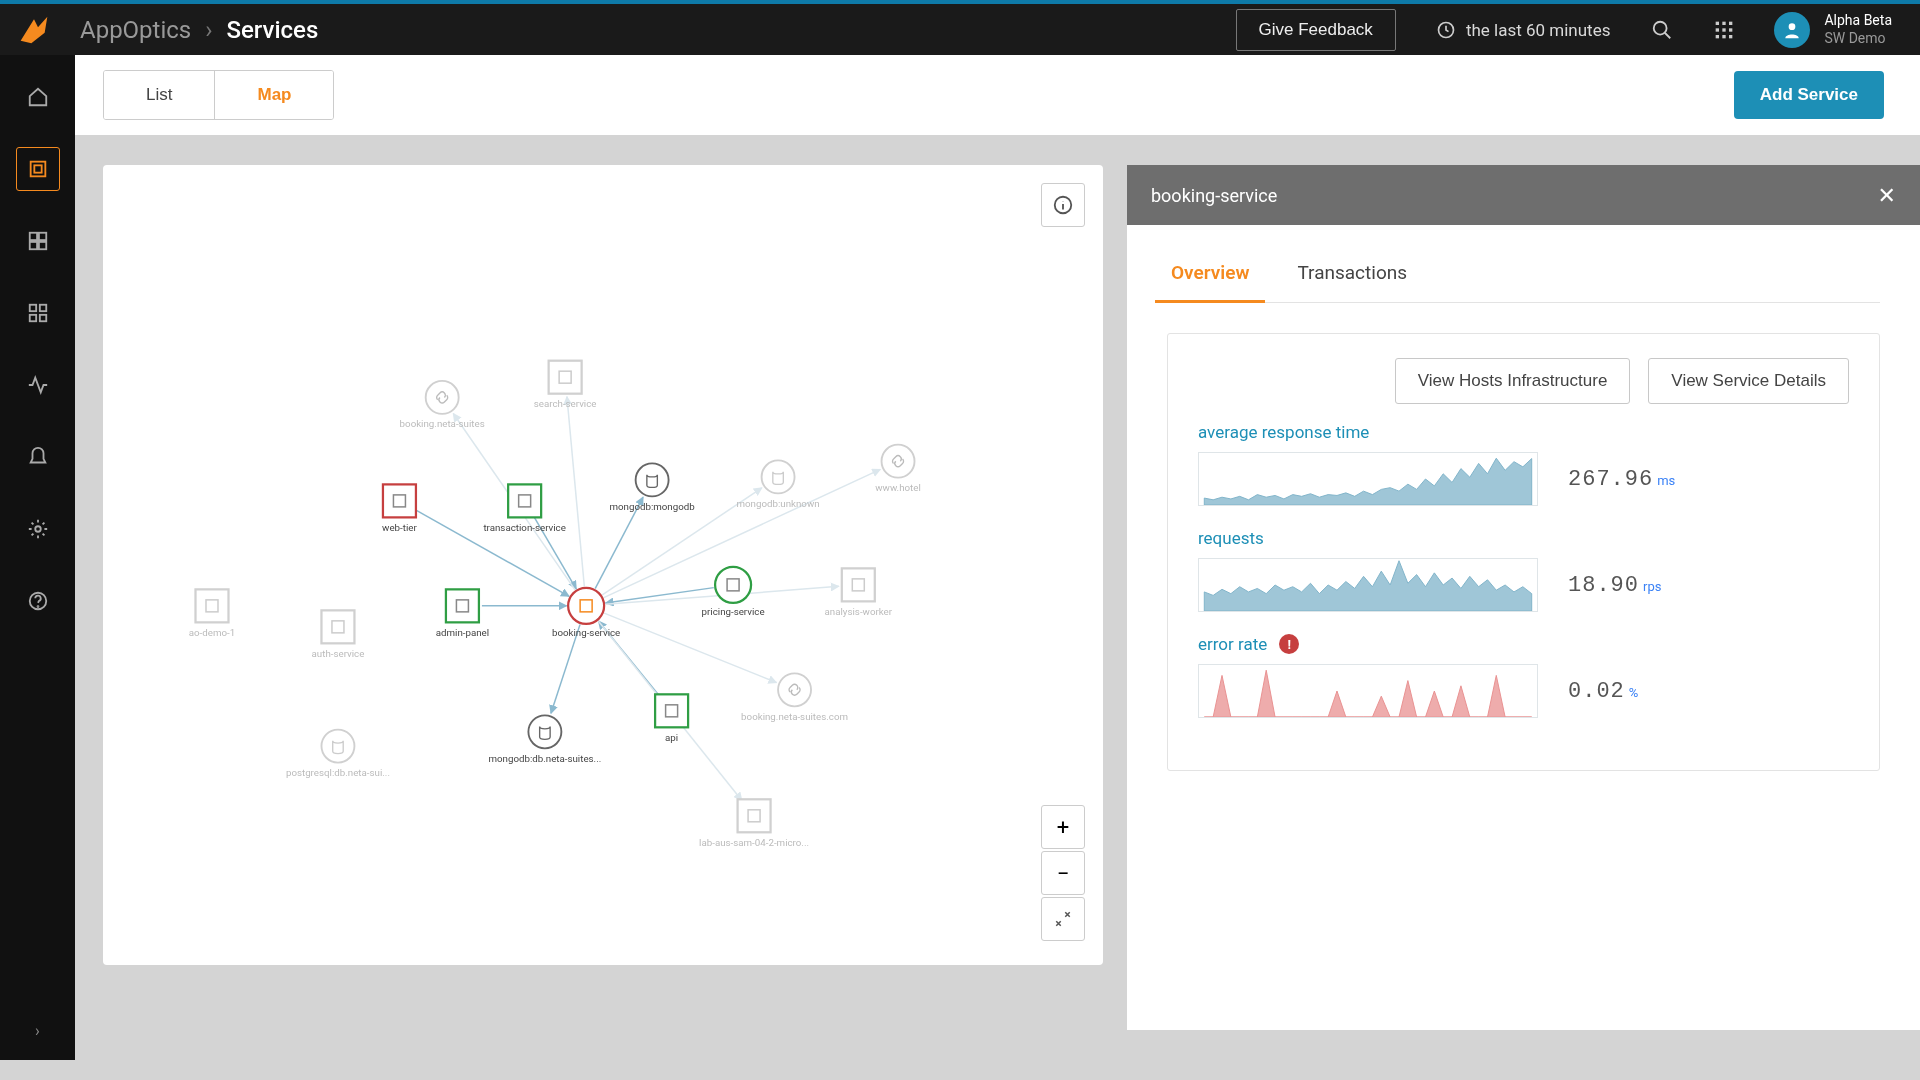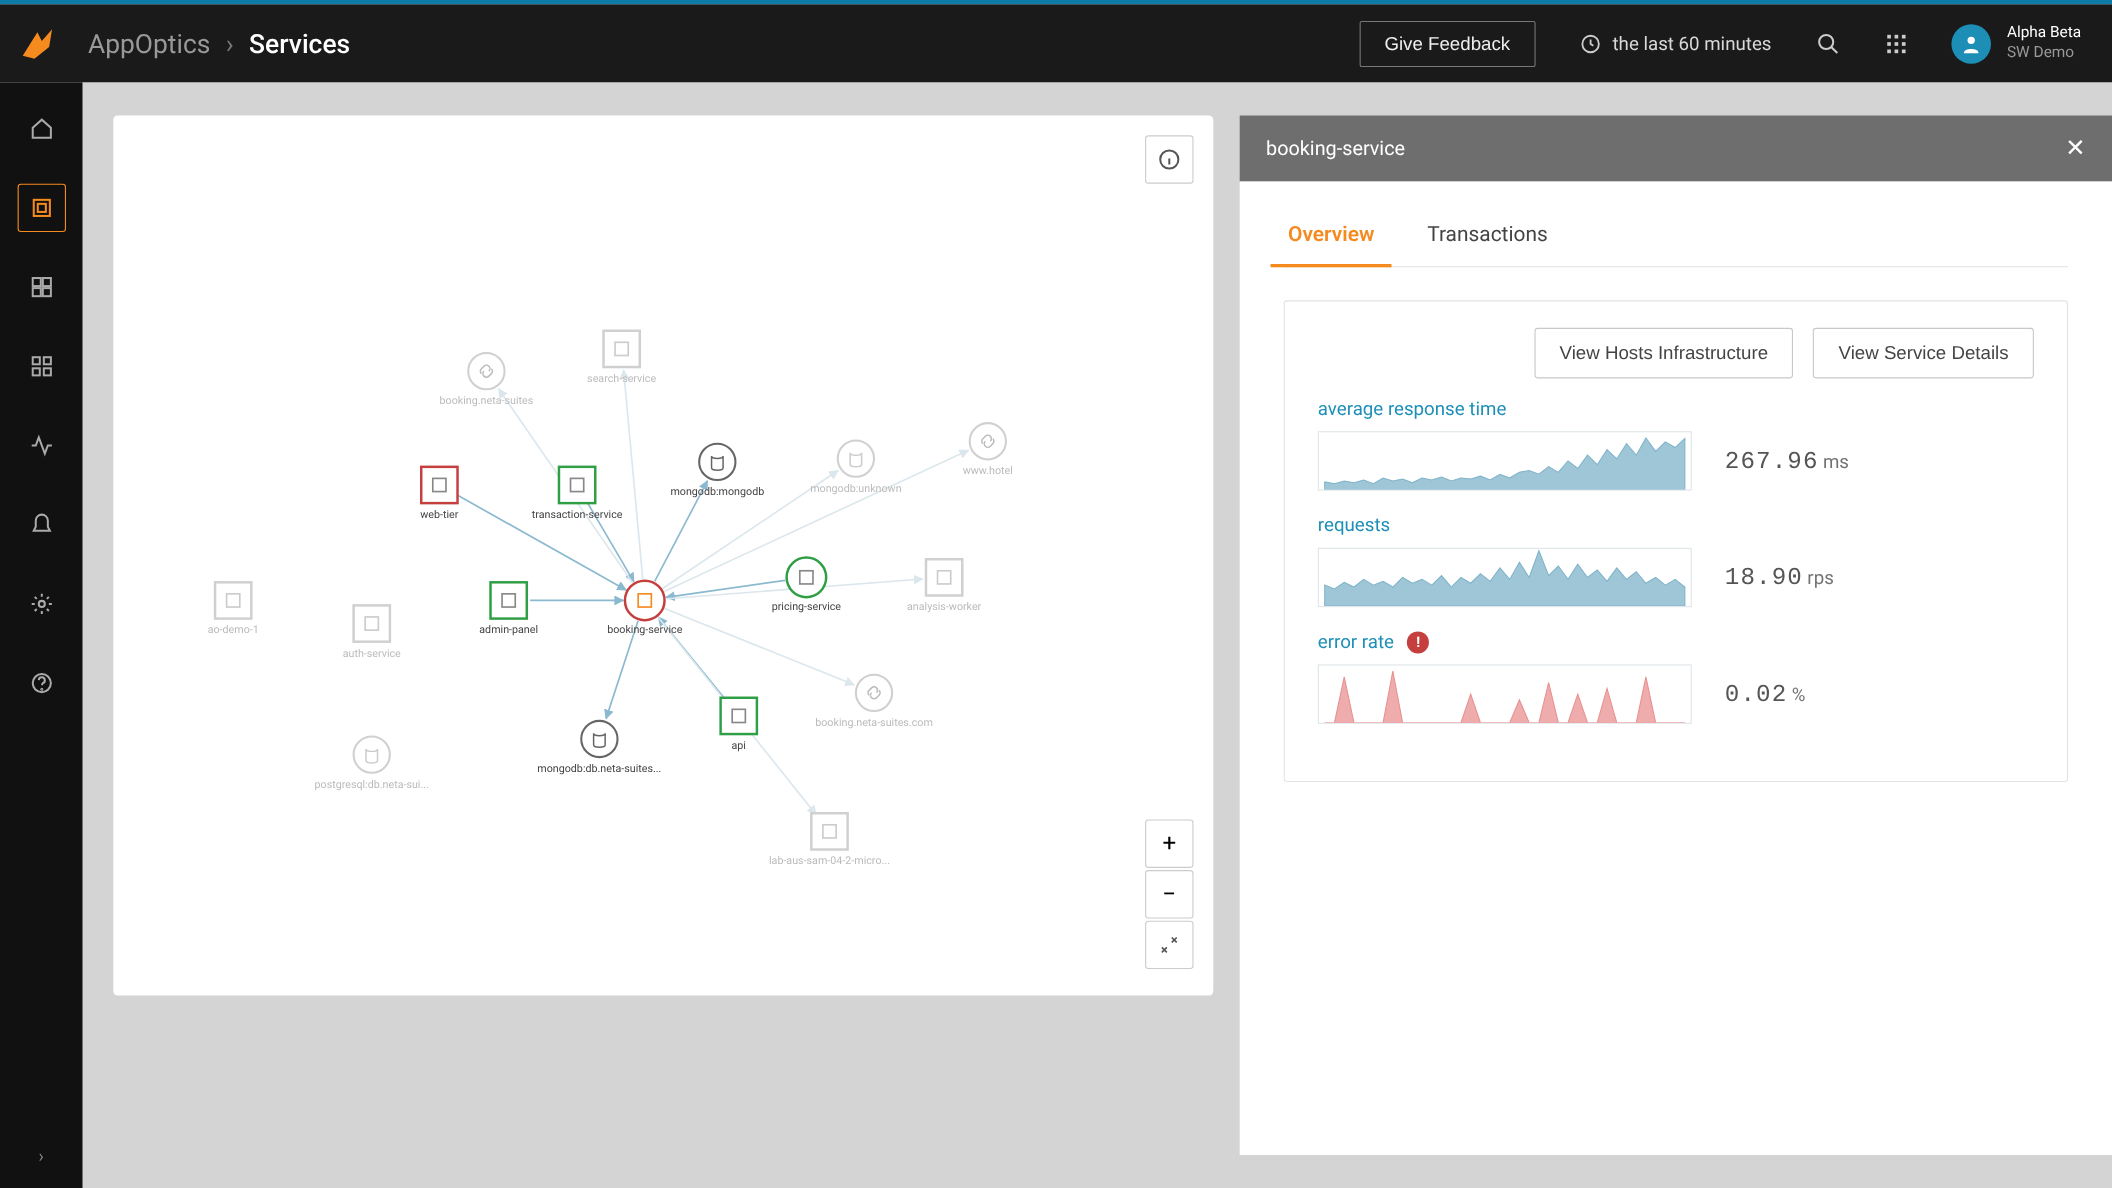--- a/index.html
+++ b/index.html
@@ -1,20 +1,20 @@
 <!DOCTYPE html>
 <html><head>
 <meta charset="utf-8">
 <style>
 * { box-sizing: border-box; margin: 0; padding: 0; }
 body { font-family: -apple-system, BlinkMacSystemFont, "Segoe UI", Roboto, sans-serif; background: #d4d4d4; overflow: hidden; width: 1920px; height: 1080px; }
 
 .accent-bar { height: 4px; background: #0e7aa8; }
 
-.topbar { height: 71px; background: #1a1a1a; display: flex; align-items: center; padding: 0 28px 0 18px; color: #d9d9d9; }
+.topbar { height: 51px; background: #1a1a1a; display: flex; align-items: center; padding: 0 28px 0 18px; color: #d9d9d9; }
 .logo-icon { width: 32px; height: 32px; margin-right: 30px; }
 .breadcrumb { display: flex; align-items: center; font-size: 24px; gap: 14px; }
 .breadcrumb .dim { color: #999; }
 .breadcrumb .sep { color: #777; }
 .breadcrumb .current { color: #fff; font-weight: 500; }
 .topbar-spacer { flex: 1; }
 .feedback-btn { border: 1px solid #777; background: transparent; color: #eee; font-size: 17px; padding: 10px 22px; border-radius: 2px; cursor: pointer; margin-right: 40px; }
 .timerange { display: flex; align-items: flex-end; gap: 10px; color: #d9d9d9; font-size: 17px; margin-right: 40px; cursor: pointer; }
 .top-icon { width: 24px; height: 24px; color: #ccc; cursor: pointer; margin-right: 38px; display:flex; align-items:center; justify-content:center;}
 .avatar { width: 36px; height: 36px; border-radius: 50%; background: #1d8fb6; display: flex; align-items: center; justify-content: center; color: #fff; margin-right: 14px; }
@@ -61,21 +61,21 @@
 
 .panel { margin-top:30px; border:1px solid #e3e3e3; border-radius:3px; padding:24px 30px 30px; }
 .panel-actions { display:flex; justify-content:flex-end; gap:18px; margin-bottom:18px;}
 .outline-btn { background:#fff; border:1px solid #c8c8c8; color:#444; font-size:17px; padding:12px 22px; border-radius:3px; cursor:pointer;}
 .metric { margin-bottom:22px; }
 .metric-title { color:#1d8fb6; font-size:17px; margin-bottom:10px; display:flex; align-items:center; gap:12px;}
 .alert-dot { width:20px; height:20px; border-radius:50%; background:#c63f3f; color:#fff; display:inline-flex; align-items:center; justify-content:center; font-size:13px; font-weight:bold;}
 .metric-row { display:flex; align-items:center; gap:30px;}
 .spark { width:340px; height:54px; border:1px solid #dfe5e8; }
 .metric-val { font-family: "Courier New", monospace; font-size:22px; color:#555; letter-spacing:1px;}
-.metric-unit { font-size:17px; color:#737373; margin-left:4px;}
+.metric-unit { font-size:13px; color:#3b82f6; margin-left:4px;}
 </style>
 </head>
 <body>
 
 <div class="accent-bar"></div>
 
 <div class="topbar">
   <svg class="logo-icon" viewBox="0 0 24 24">
       <path fill="#f58a1f" d="M2 20 L12 4 L15 10 L22 2 L20 14 L10 22 Z"></path>
     </svg>
@@ -173,20 +173,27 @@
         <svg width="22" height="22" viewBox="0 0 24 24" fill="none" stroke="currentColor" stroke-width="2">
           <circle cx="12" cy="12" r="9"></circle>
           <path d="M9 9 A3 3 0 1 1 13 12 L12 14"></path>
           <circle cx="12" cy="18" r="0.5" fill="currentColor"></circle>
         </svg>
       </div>
     <div class="nav-collapse">›</div>
   </div>
 
   <div class="main">
+    <div class="subheader">
+      <div class="view-toggle">
+        <button>List</button>
+        <button class="active">Map</button>
+      </div>
+      <button class="add-btn">Add Service</button>
+    </div>
 
     <div class="workspace">
       <div class="map-card">
         <svg class="map-svg" id="map-svg" viewBox="0 0 1333 1067">
           <defs>
             <marker id="arrow" viewBox="0 0 10 10" refX="9" refY="5" markerWidth="6" markerHeight="6" orient="auto">
                 <path d="M0 0 L10 5 L0 10 Z" fill="#8bb9cf"></path>
               </marker>
             <marker id="arrow-faded" viewBox="0 0 10 10" refX="9" refY="5" markerWidth="6" markerHeight="6" orient="auto">
                 <path d="M0 0 L10 5 L0 10 Z" fill="#dce7ed"></path>

